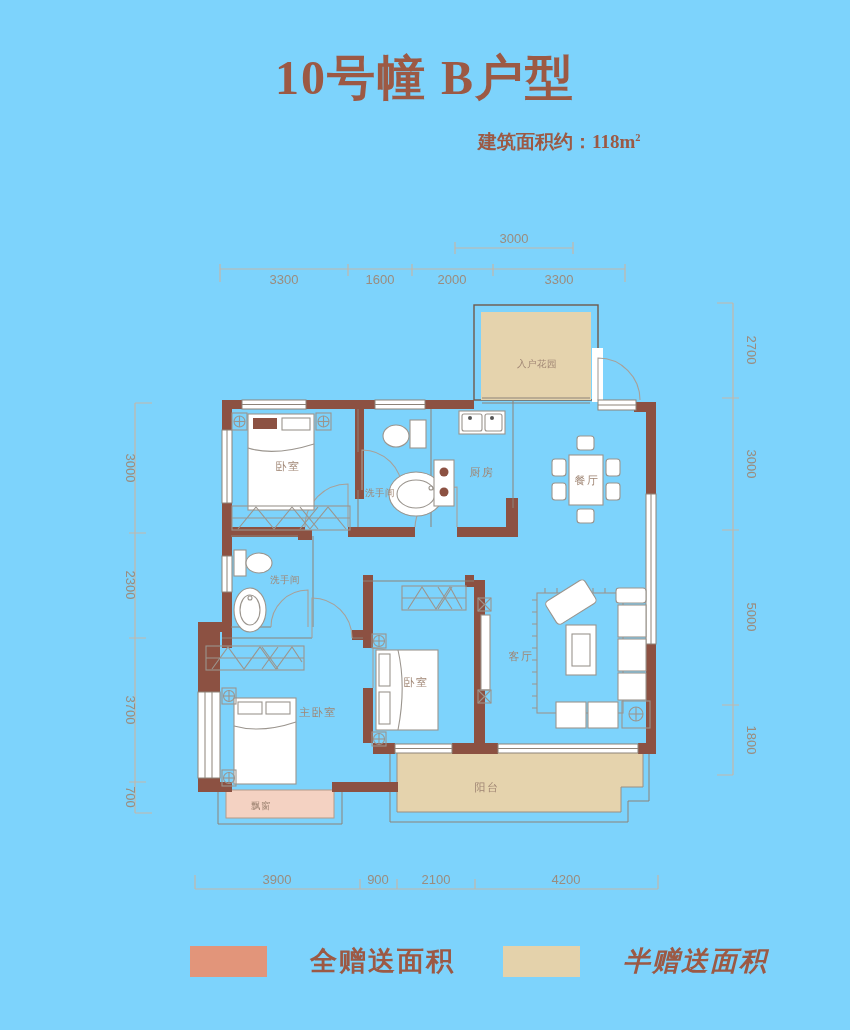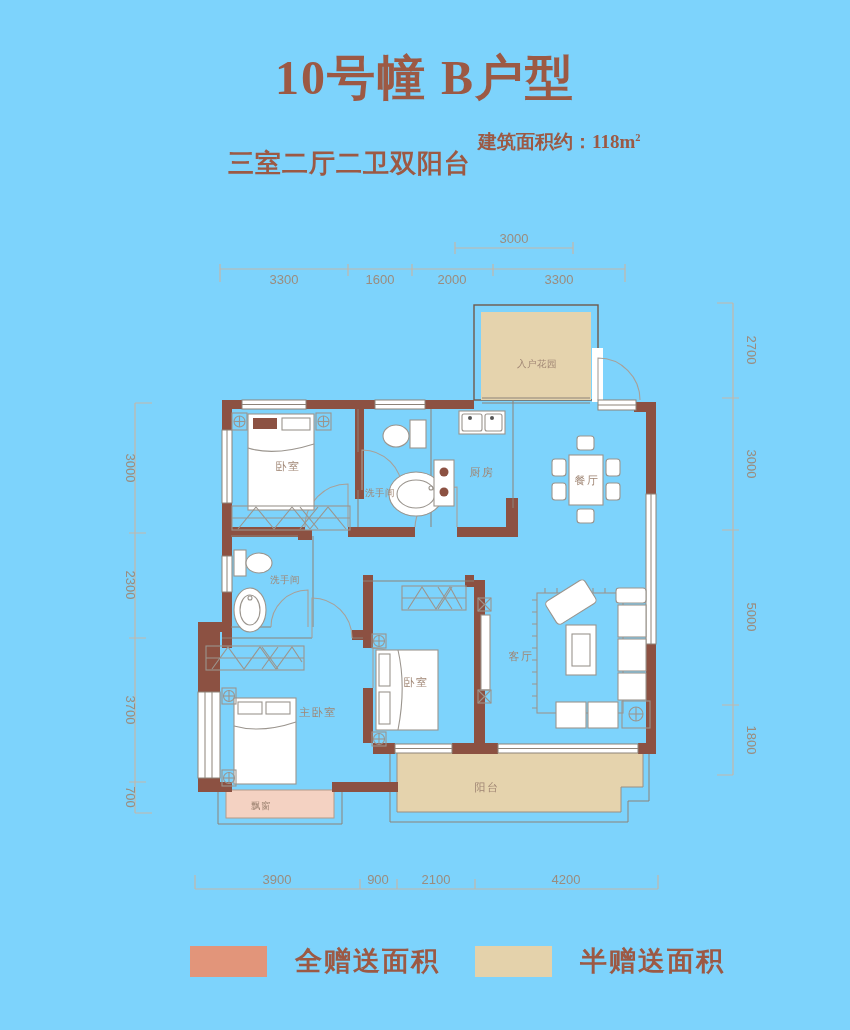--- a/index.html
+++ b/index.html
@@ -23,32 +23,31 @@
   .winl{stroke:#8D8379;stroke-width:1;fill:none;}
   .door{stroke:#A8A098;stroke-width:1.1;fill:none;}
   .dim{stroke:#C3B7A9;stroke-width:1.2;fill:none;}
   .dimt{font-size:13px;fill:#9B8C7E;}
   .rlab{font-size:11px;fill:#A08674;letter-spacing:1.5px;}
   .rlab-s{font-size:9.5px;fill:#A08674;letter-spacing:0.5px;}
   .half{fill:#E5D3AD;}
   .bayf{fill:#F4D2C2;}
   .legend{position:absolute;top:940px;left:0;width:850px;height:40px;}
   .legend-item{position:absolute;display:flex;align-items:center;}
-  .legend-item span{margin-left:28px;font-family:"Liberation Serif",serif;
+  .legend-item span{margin-left:43px;font-family:"Liberation Serif",serif;
        font-weight:bold;font-size:27px;color:#9C5944;letter-spacing:2px;}
   .li-1{left:190px;top:3px;}
-  .li-2{left:475px;top:3px;}
+  .li-2{left:503px;top:3px;font-style:italic;}
 </style>
 </head>
 <body>
 
 <div class="page">
 
   <div class="title">10号幢 B户型</div>
-  <div class="sub sub1">三室二厅二卫双阳台</div>
   <div class="sub sub2"><span>建筑面积约：</span><span>118m</span><sup>2</sup></div>
 
   <svg class="plan-svg" width="850" height="1030" viewBox="0 0 850 1030">
 
     <g>
       <path class="dim" d="M455,248 H573 M455,242 V254 M573,242 V254"></path>
       <text class="dimt" x="514" y="243" text-anchor="middle">3000</text>
       <path class="dim" d="M220,269 H625 M220,264 V282 M348,264 V276 M412,264 V276 M493,264 V276 M625,264 V282"></path>
       <text class="dimt" x="284" y="284" text-anchor="middle">3300</text>
       <text class="dimt" x="380" y="284" text-anchor="middle">1600</text>

